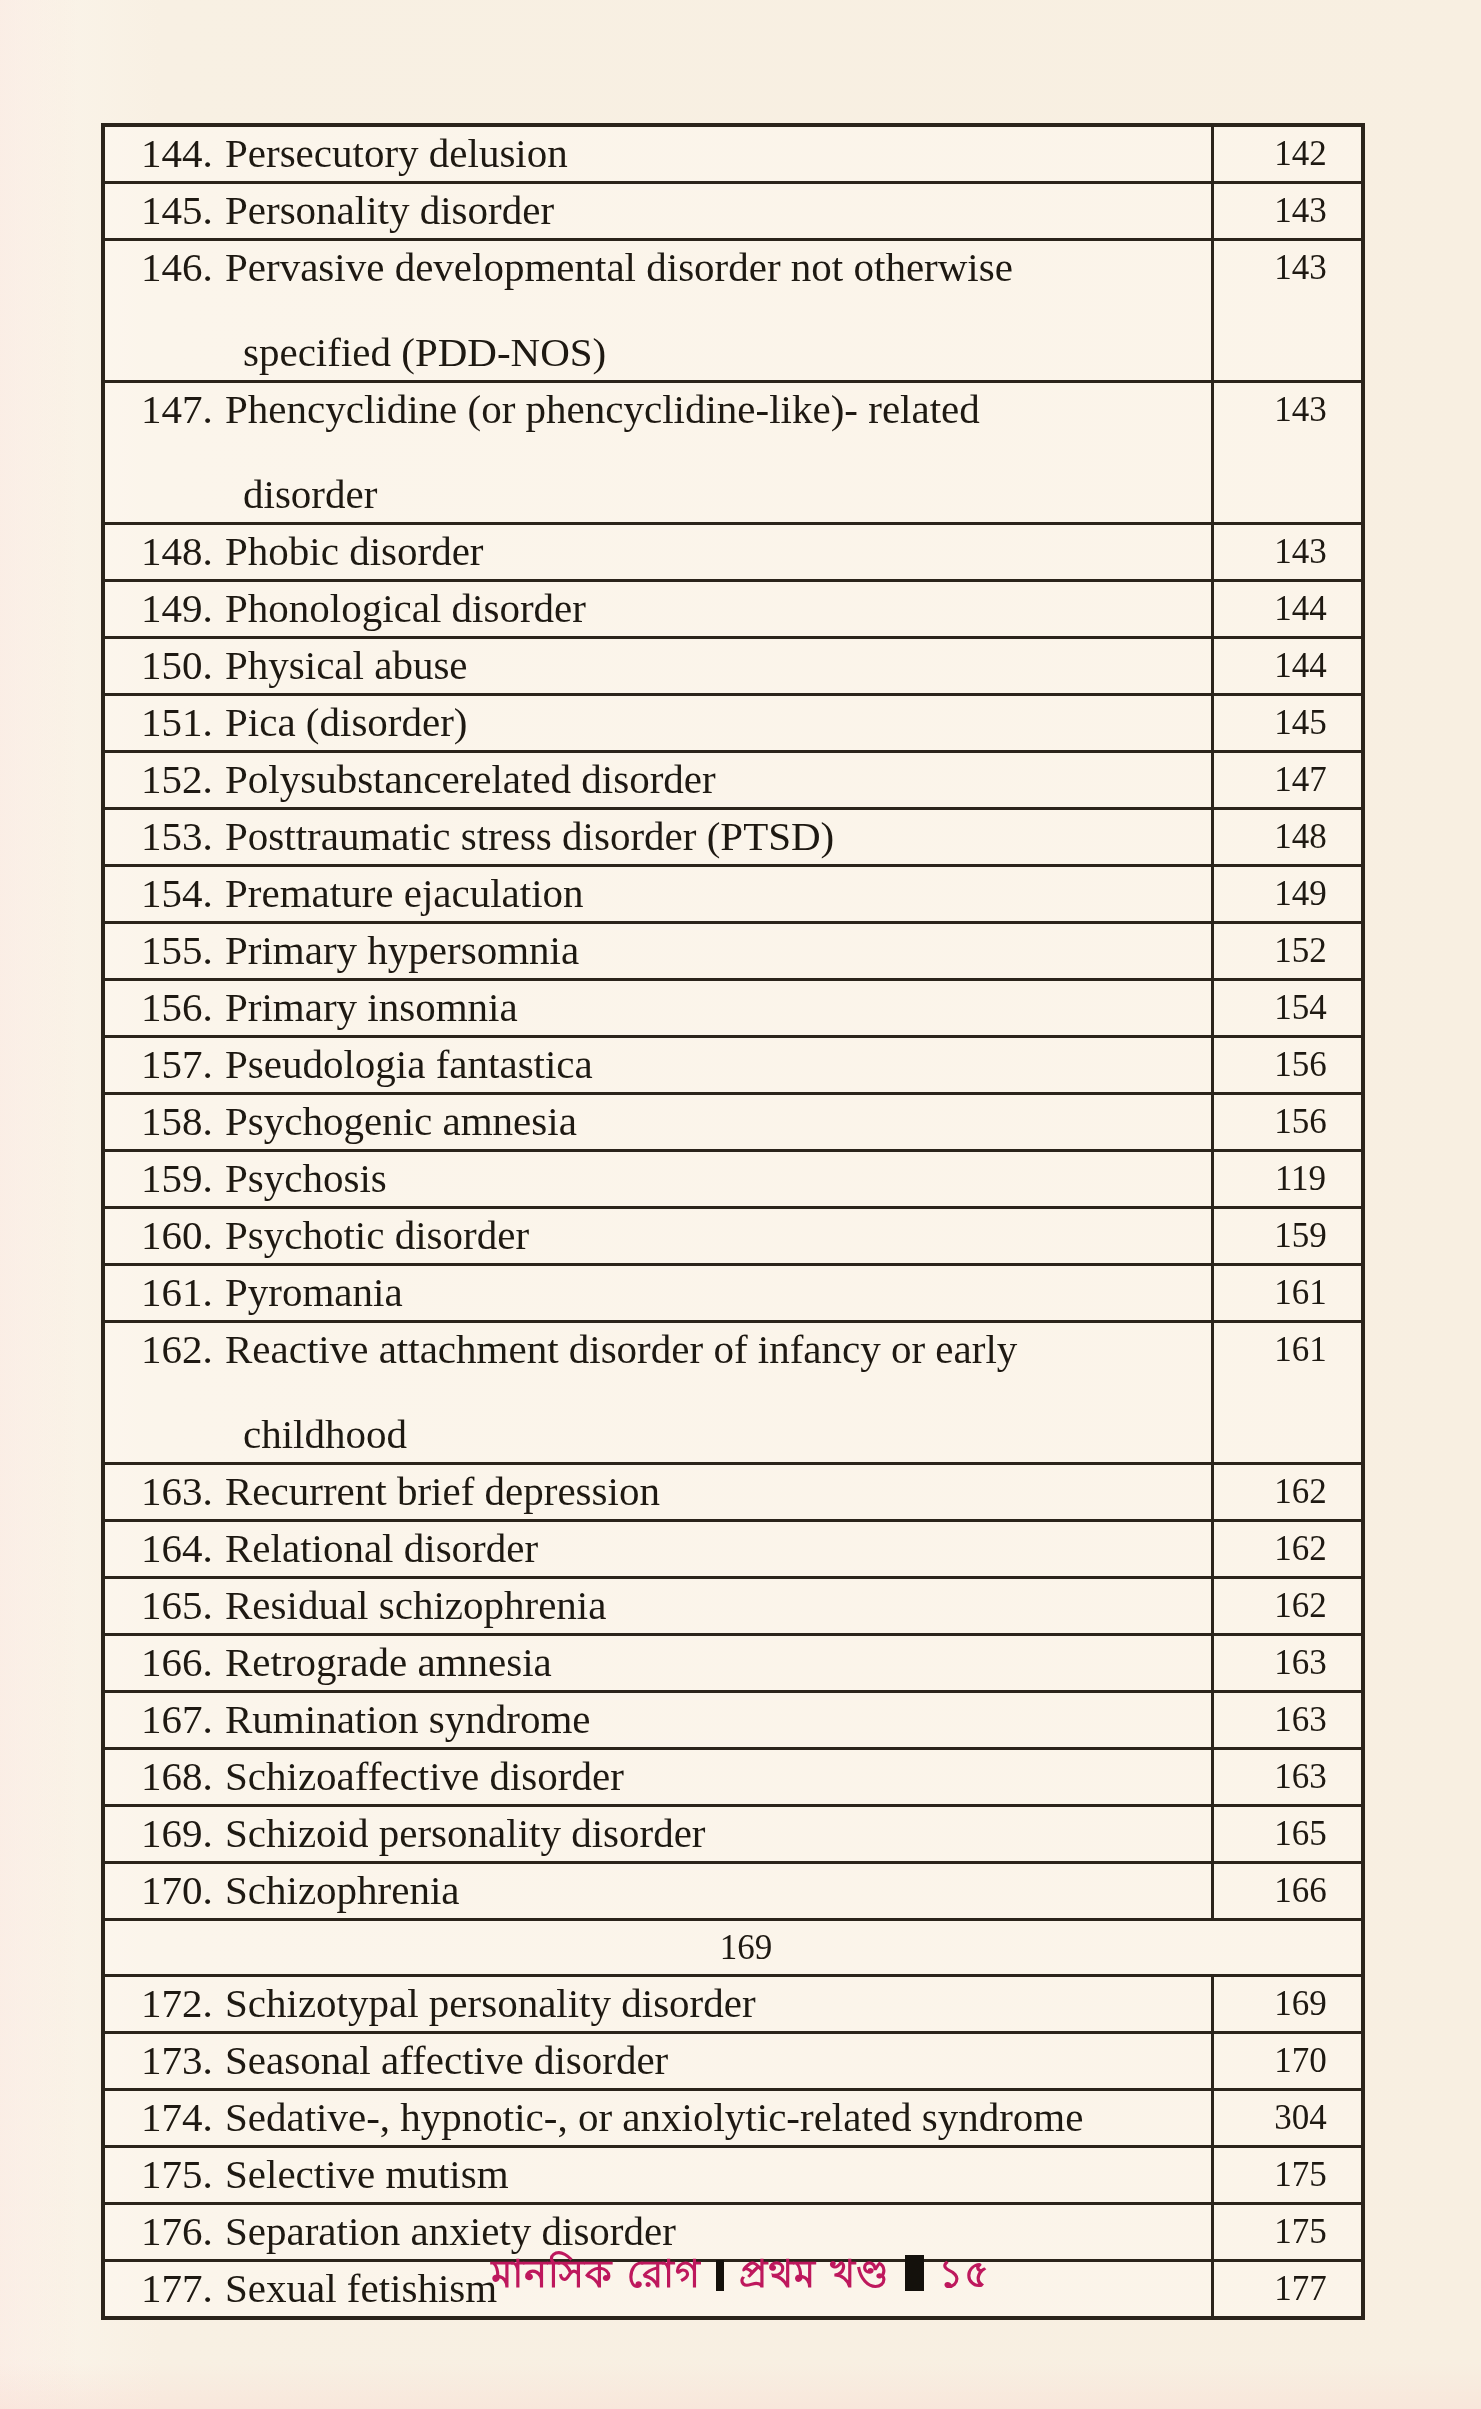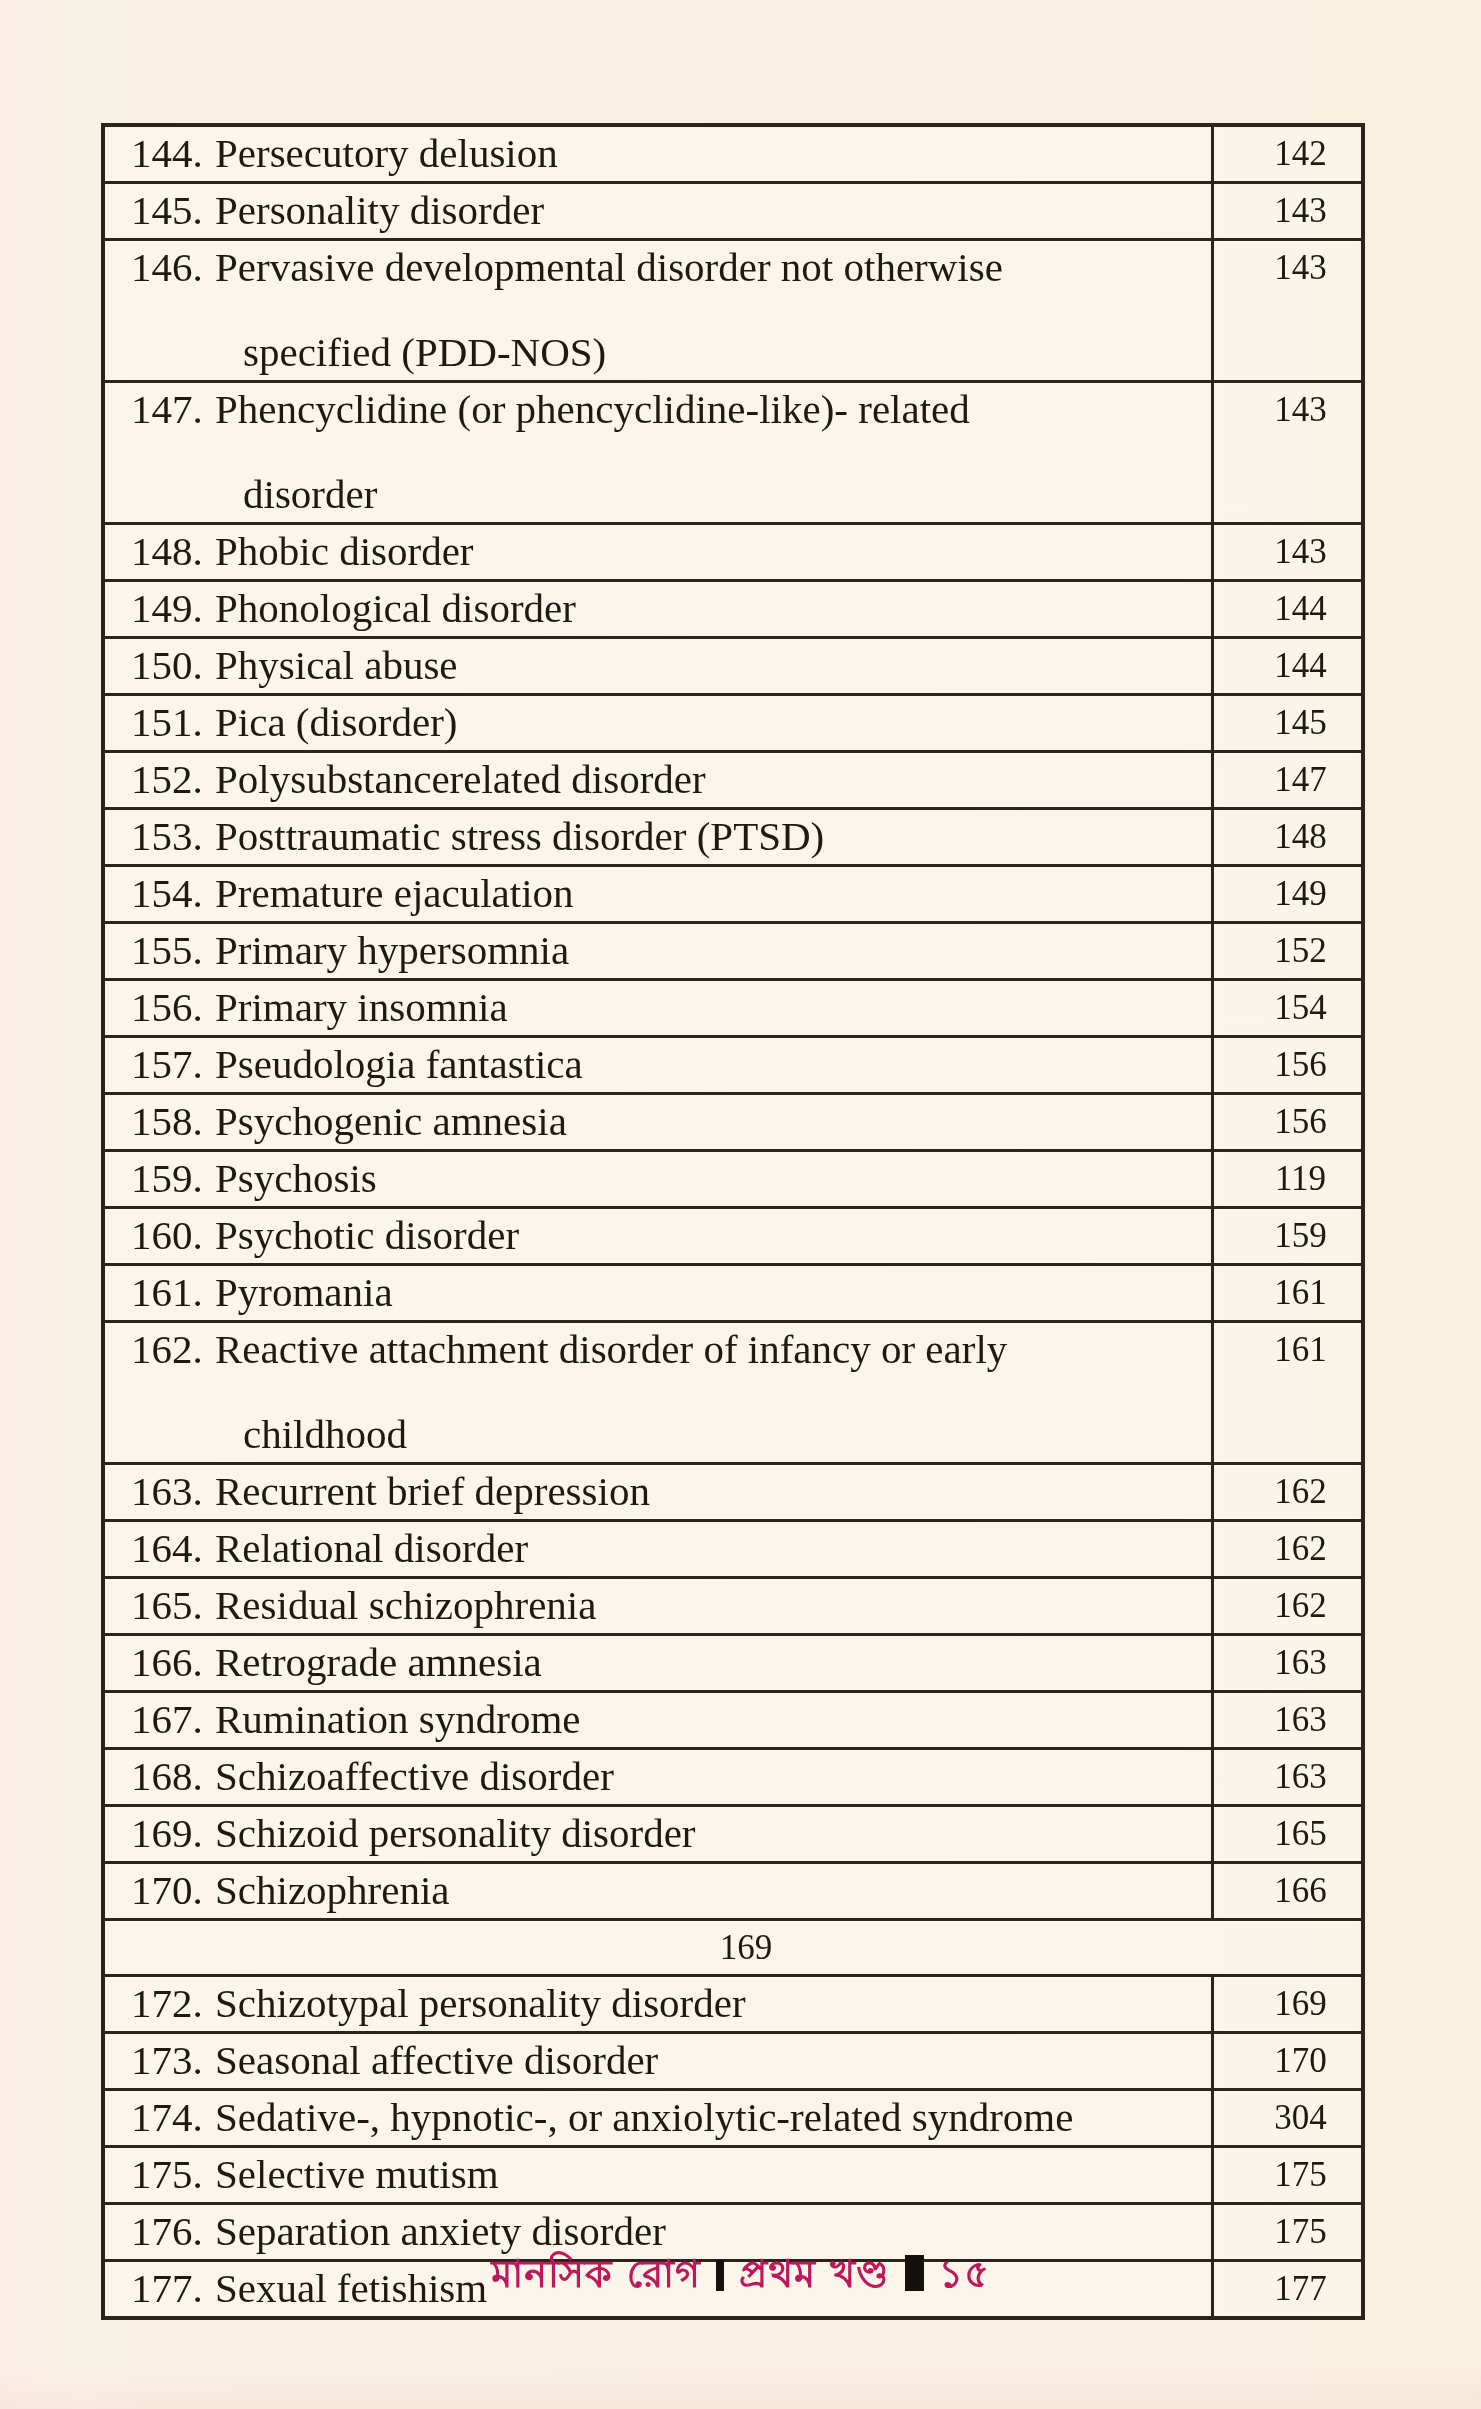--- a/index.html
+++ b/index.html
@@ -57,21 +57,21 @@
     padding-bottom: 1px;
   }
   .line1 {
     display: flex;
     font-size: 41px;
     line-height: 53px;
     white-space: nowrap;
   }
   .num {
     flex: none;
-    margin-left: 26px;
+    margin-left: 36px;
     width: 84px;
     font-family: Liberation Serif, serif;
   }
   .nm {
     flex: none;
   }
   .line2 {
     font-size: 41px;
     line-height: 53px;
     margin-left: 138px;

